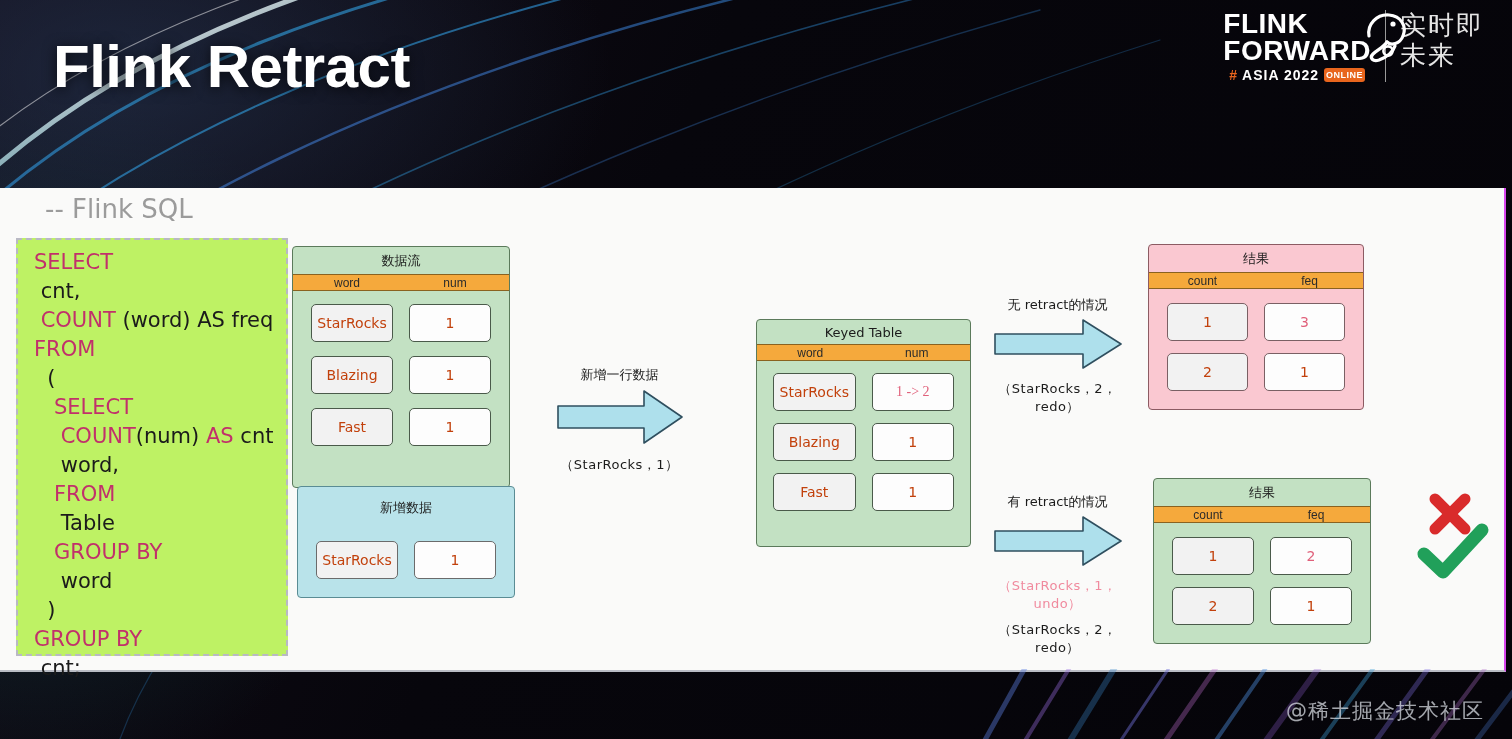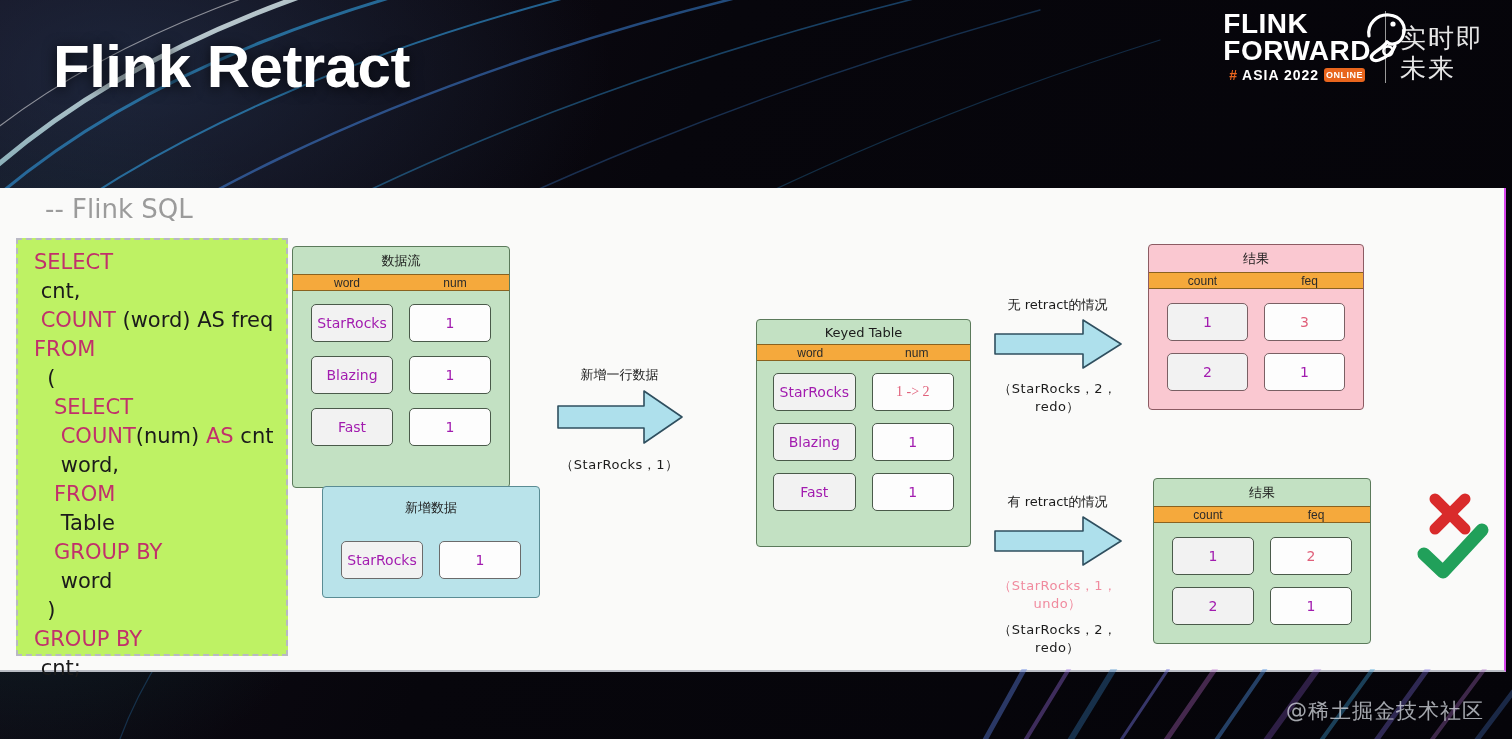--- a/index.html
+++ b/index.html
@@ -26,21 +26,21 @@
   
   .header { position: absolute; left:0; top:0; width:1512px; height:188px; }
   .slide-title {
     position: absolute; left: 53px; top: 32px;
     font-size: 60px; font-weight: 700; color: #ffffff;
     letter-spacing: -0.5px;
     text-shadow: 0 2px 14px rgba(0,0,0,.75);
   }
 
   
-  .logo { position:absolute; right: 28px; top: 10px; display:flex; align-items:flex-end; gap:14px; }
+  .logo { position:absolute; right: 28px; top: 10px; display:flex; align-items:flex-start; gap:14px; }
   .logo-left { display:flex; flex-direction:column; align-items:flex-start; position:relative; }
   .logo-word { color:#fff; font-weight:800; font-size:28px; line-height:27px; letter-spacing:0.5px; }
   .logo-sub { display:flex; align-items:center; gap:5px; margin-top:3px; align-self:center;}
   .logo-hash { color:#e8651d; font-weight:800; font-size:14px; }
   .logo-asia { color:#fff; font-weight:600; font-size:14px; letter-spacing:1px; }
   .logo-online {
     background:#e8651d; color:#fff; font-size:9px; font-weight:700;
     padding:2px 2px; border-radius:3px; letter-spacing:.5px;
   }
   .squirrel { position:absolute; right:-38px; top:0px; }
@@ -81,21 +81,21 @@
   .col-head {
     display:flex; background:#f5a93c; border-top:1px solid #8a6220; border-bottom:1px solid #8a6220;
     height:17px; align-items:center;
   }
   .col-head span { flex:1; text-align:center; font-size:12px; color:#2b2b2b; }
   .rows { padding:13px 18px 14px; display:flex; flex-direction:column; gap:14px; }
   .row { display:flex; gap:16px; }
   .cell {
     flex:1; height:38px; background:#f2f2f2; border:1.5px solid #4a5a4a;
     border-radius:5px; display:flex; align-items:center; justify-content:center;
-    font-size:14px; color:#a21caf; font-family:"DejaVu Sans", sans-serif;
+    font-size:14px; color:#c2410c; font-family:"DejaVu Sans", sans-serif;
   }
   .cell.white { background:#fdfdfd; }
   .cell.pinktext { color:#e0607a;font-family:Liberation Serif, serif; }
   .cell.redtext  { color:#e0607a; }
 
   .green  { background:#c3e1c3; border:1.5px solid #5b7a5b; }
   .green .cell { border-color:#4a5a4a; }
   .blue   { background:#b9e3ea; border:1.5px solid #5a8c94; }
   .blue .cell { border-color:#6b6b6b; }
   .pink   { background:#fac8d1; border:1.5px solid #8c5b63; }
@@ -228,21 +228,21 @@
         <div class="cell">Blazing</div>
         <div class="cell white">1</div>
       </div>
       <div class="row">
         <div class="cell">Fast</div>
         <div class="cell white">1</div>
       </div>
     </div>
   </div>
 
-  <div class="panel blue" style="left:322px; top:298px; width:218px; height:112px;">
+  <div class="panel blue" style="left:297px; top:298px; width:218px; height:112px;">
     <div class="panel-title" style="padding-top:12px;">新增数据</div>
     <div class="rows" style="padding-top:20px;">
       <div class="row">
         <div class="cell">StarRocks</div>
         <div class="cell white">1</div>
       </div>
     </div>
   </div>
 
   <div class="arrow-group" style="left:552px; top:178px; width:135px;">

